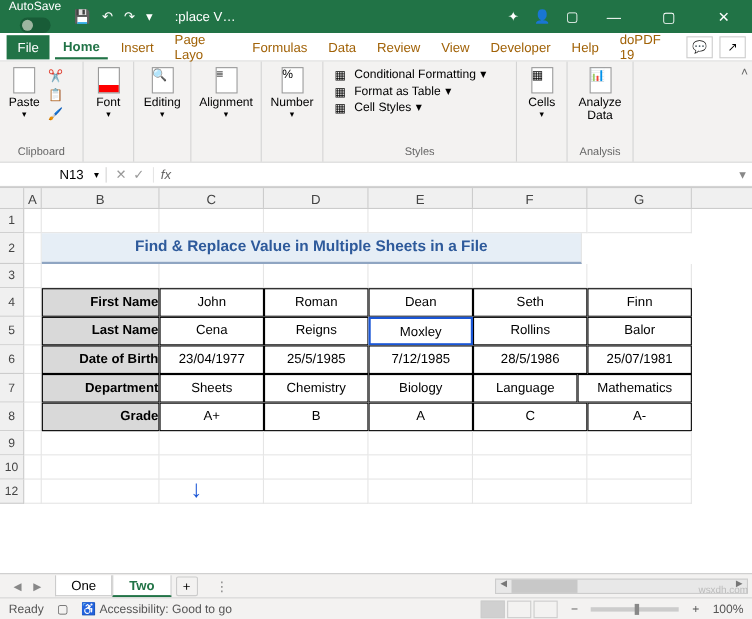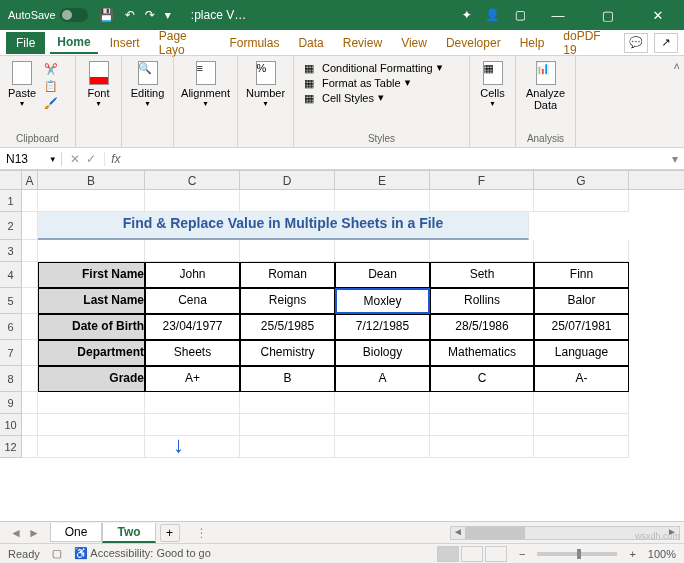--- a/index.html
+++ b/index.html
@@ -1,20 +1,20 @@
 <!DOCTYPE html>
 <html><head>
 <meta charset="utf-8">
 <style>
 * { box-sizing: border-box; margin: 0; padding: 0; font-family: "Segoe UI", Arial, sans-serif; }
 body { background: #fff; width: 684px; height: 563px; overflow: hidden; font-size: 12px; position: relative; }
 
 
 .titlebar { background: #217346; height: 30px; display: flex; align-items: center; color: #fff; padding: 0 8px; }
-.titlebar .autosave { display: flex; align-items: center; gap: 4px; font-size: 11px; }
+.titlebar .autosave { display: flex; align-items: center; gap: 4px; font-size: 11px; flex-direction: column; }
 .titlebar .toggle { width: 28px; height: 14px; background: #185c37; border-radius: 7px; position: relative; }
 .titlebar .toggle::after { content: ""; position: absolute; width: 10px; height: 10px; background: #9db5a0; border-radius: 50%; top: 2px; left: 2px; }
 .titlebar .qat { display: flex; gap: 10px; margin-left: 12px; }
 .titlebar .doc-title { margin-left: 20px; font-size: 12px; }
 .titlebar .right { margin-left: auto; display: flex; gap: 14px; align-items: center; }
 .titlebar .winbtn { width: 36px; text-align: center; font-size: 13px; }
 
 
 .tabs { background: #fff; border-bottom: 1px solid #d4d4d4; height: 26px; display: flex; align-items: center; padding: 0 6px; font-size: 12px; gap: 5px; }
 .tabs .tab { padding: 3px 7px; color: #a16207; cursor: pointer; }
@@ -30,21 +30,21 @@
 .ribbon .group-content { flex: 1; display: flex; align-items: flex-start; gap: 4px; }
 .ribbon .big-btn { display: flex; flex-direction: column; align-items: center; padding: 2px 4px; cursor: pointer; }
 .ribbon .big-btn .icon { width: 20px; height: 24px; background: #fff; border: 1px solid #999; margin-bottom: 2px; }
 .ribbon .big-btn .arrow { font-size: 8px; }
 .ribbon .styles-list { display: flex; flex-direction: column; gap: 2px; font-size: 11px; padding: 2px 6px; }
 .ribbon .styles-list div { display: flex; align-items: center; gap: 4px; cursor: pointer; }
 .ribbon .sm-icon { width: 14px; height: 12px; display: inline-block; }
 
 
 .formula-row { height: 22px; border-bottom: 1px solid #d4d4d4; display: flex; align-items: center; background: #fff; }
-.name-box { width: 62px; border-right: 1px solid #d4d4d4; padding: 0 6px; font-size: 12px; display: flex; align-items: center; justify-content: space-between; }
+.name-box { width: 49px; border-right: 1px solid #d4d4d4; padding: 0 6px; font-size: 12px; display: flex; align-items: center; justify-content: space-between; margin-left: 48px; }
 .fx-controls { display: flex; align-items: center; gap: 6px; padding: 0 8px; border-right: 1px solid #e5e5e5; color: #999; }
 .fx-label { font-style: italic; color: #666; padding: 0 6px; }
 
 
 .grid-area { position: relative; }
 .col-headers { display: flex; height: 20px; background: #f0f0f0; border-top: 1px solid #ccc; border-bottom: 1px solid #ccc; }
 .row-header-spacer { width: 22px; border-right: 1px solid #ccc; background: #f0f0f0; }
 .col-header { border-right: 1px solid #ccc; text-align: center; font-size: 12px; line-height: 20px; color: #444; }
 .w-A { width: 16px; } .w-B { width: 107px; } .w-C { width: 95px; } .w-D { width: 95px; } .w-E { width: 95px; } .w-F { width: 104px; } .w-G { width: 95px; }
 
@@ -281,22 +281,22 @@
         <div class="cell w-F data-cell">28/5/1986</div>
         <div class="cell w-G data-cell">25/07/1981</div>
       </div>
     <div class="row" style="height:26px">
         <div class="row-header" style="line-height:26px">7</div>
         <div class="cell w-A"></div>
         <div class="cell w-B data-label">Department</div>
         <div class="cell w-C data-cell">Sheets</div>
         <div class="cell w-D data-cell">Chemistry</div>
         <div class="cell w-E data-cell">Biology</div>
+        <div class="cell w-G data-cell">Language</div>
         <div class="cell w-F data-cell">Mathematics</div>
-        <div class="cell w-G data-cell">Language</div>
       </div>
     <div class="row" style="height:26px">
         <div class="row-header" style="line-height:26px">8</div>
         <div class="cell w-A"></div>
         <div class="cell w-B data-label">Grade</div>
         <div class="cell w-C data-cell">A+</div>
         <div class="cell w-D data-cell">B</div>
         <div class="cell w-E data-cell">A</div>
         <div class="cell w-F data-cell">C</div>
         <div class="cell w-G data-cell">A-</div>

